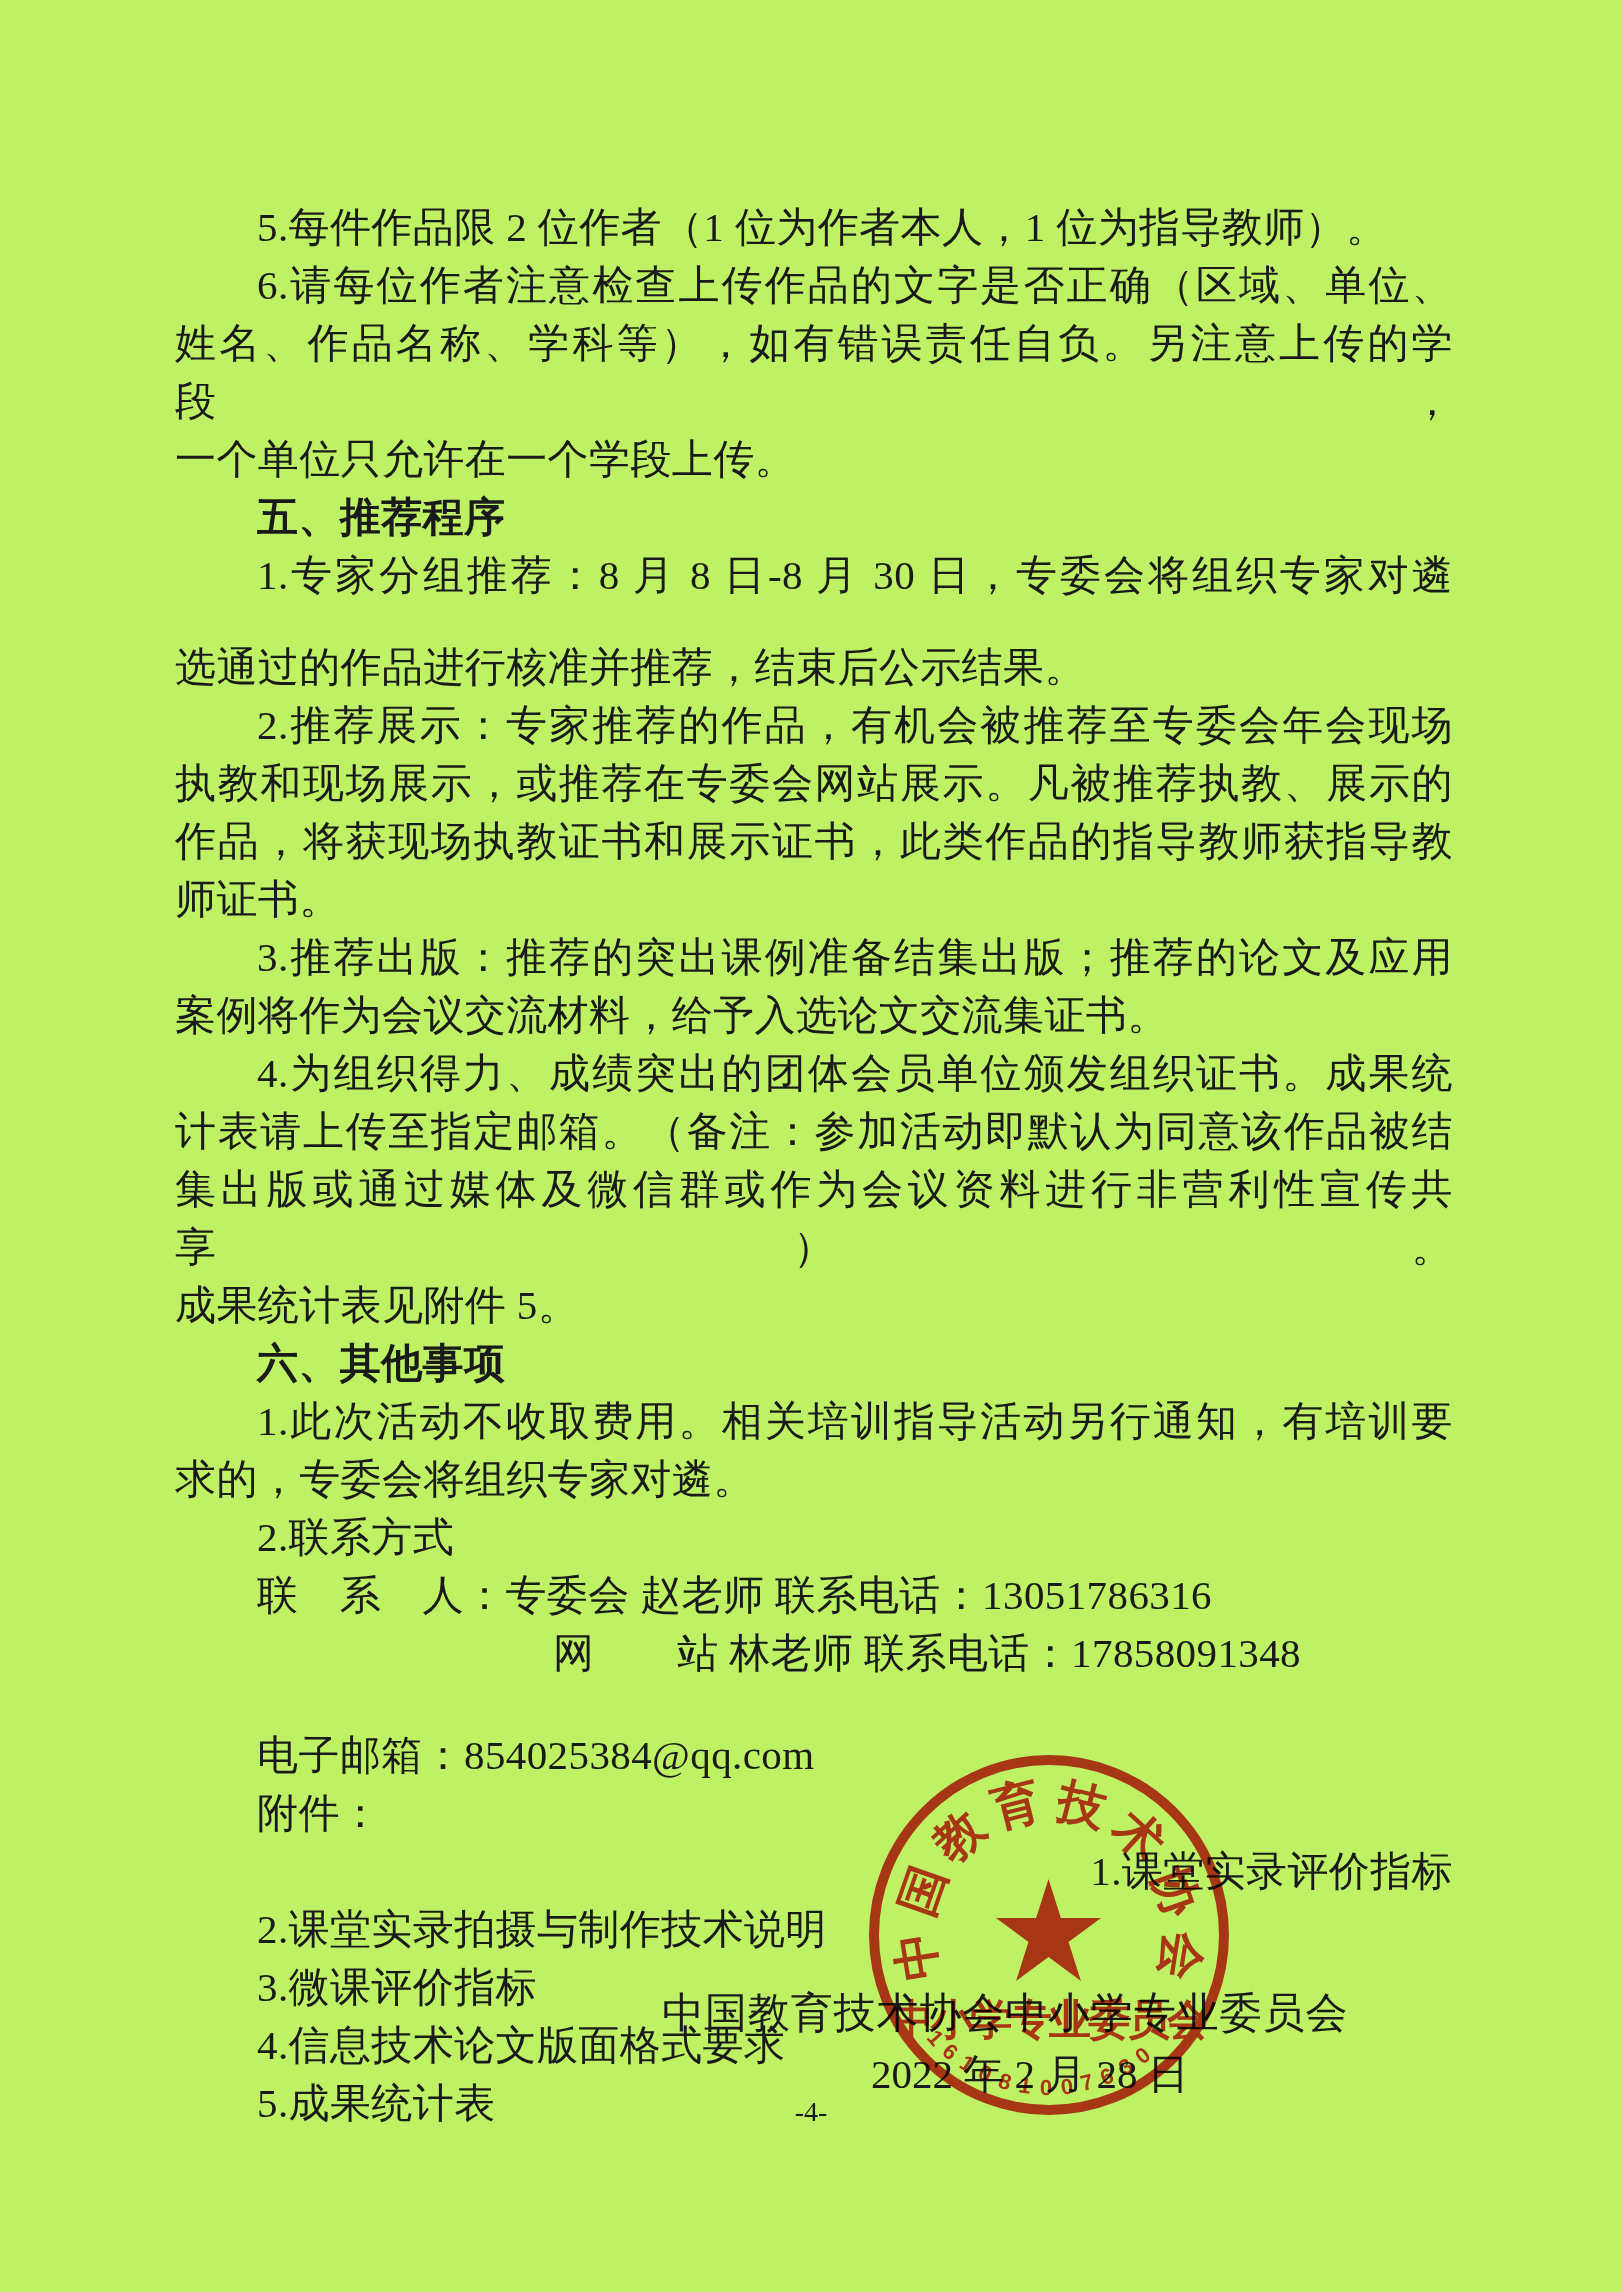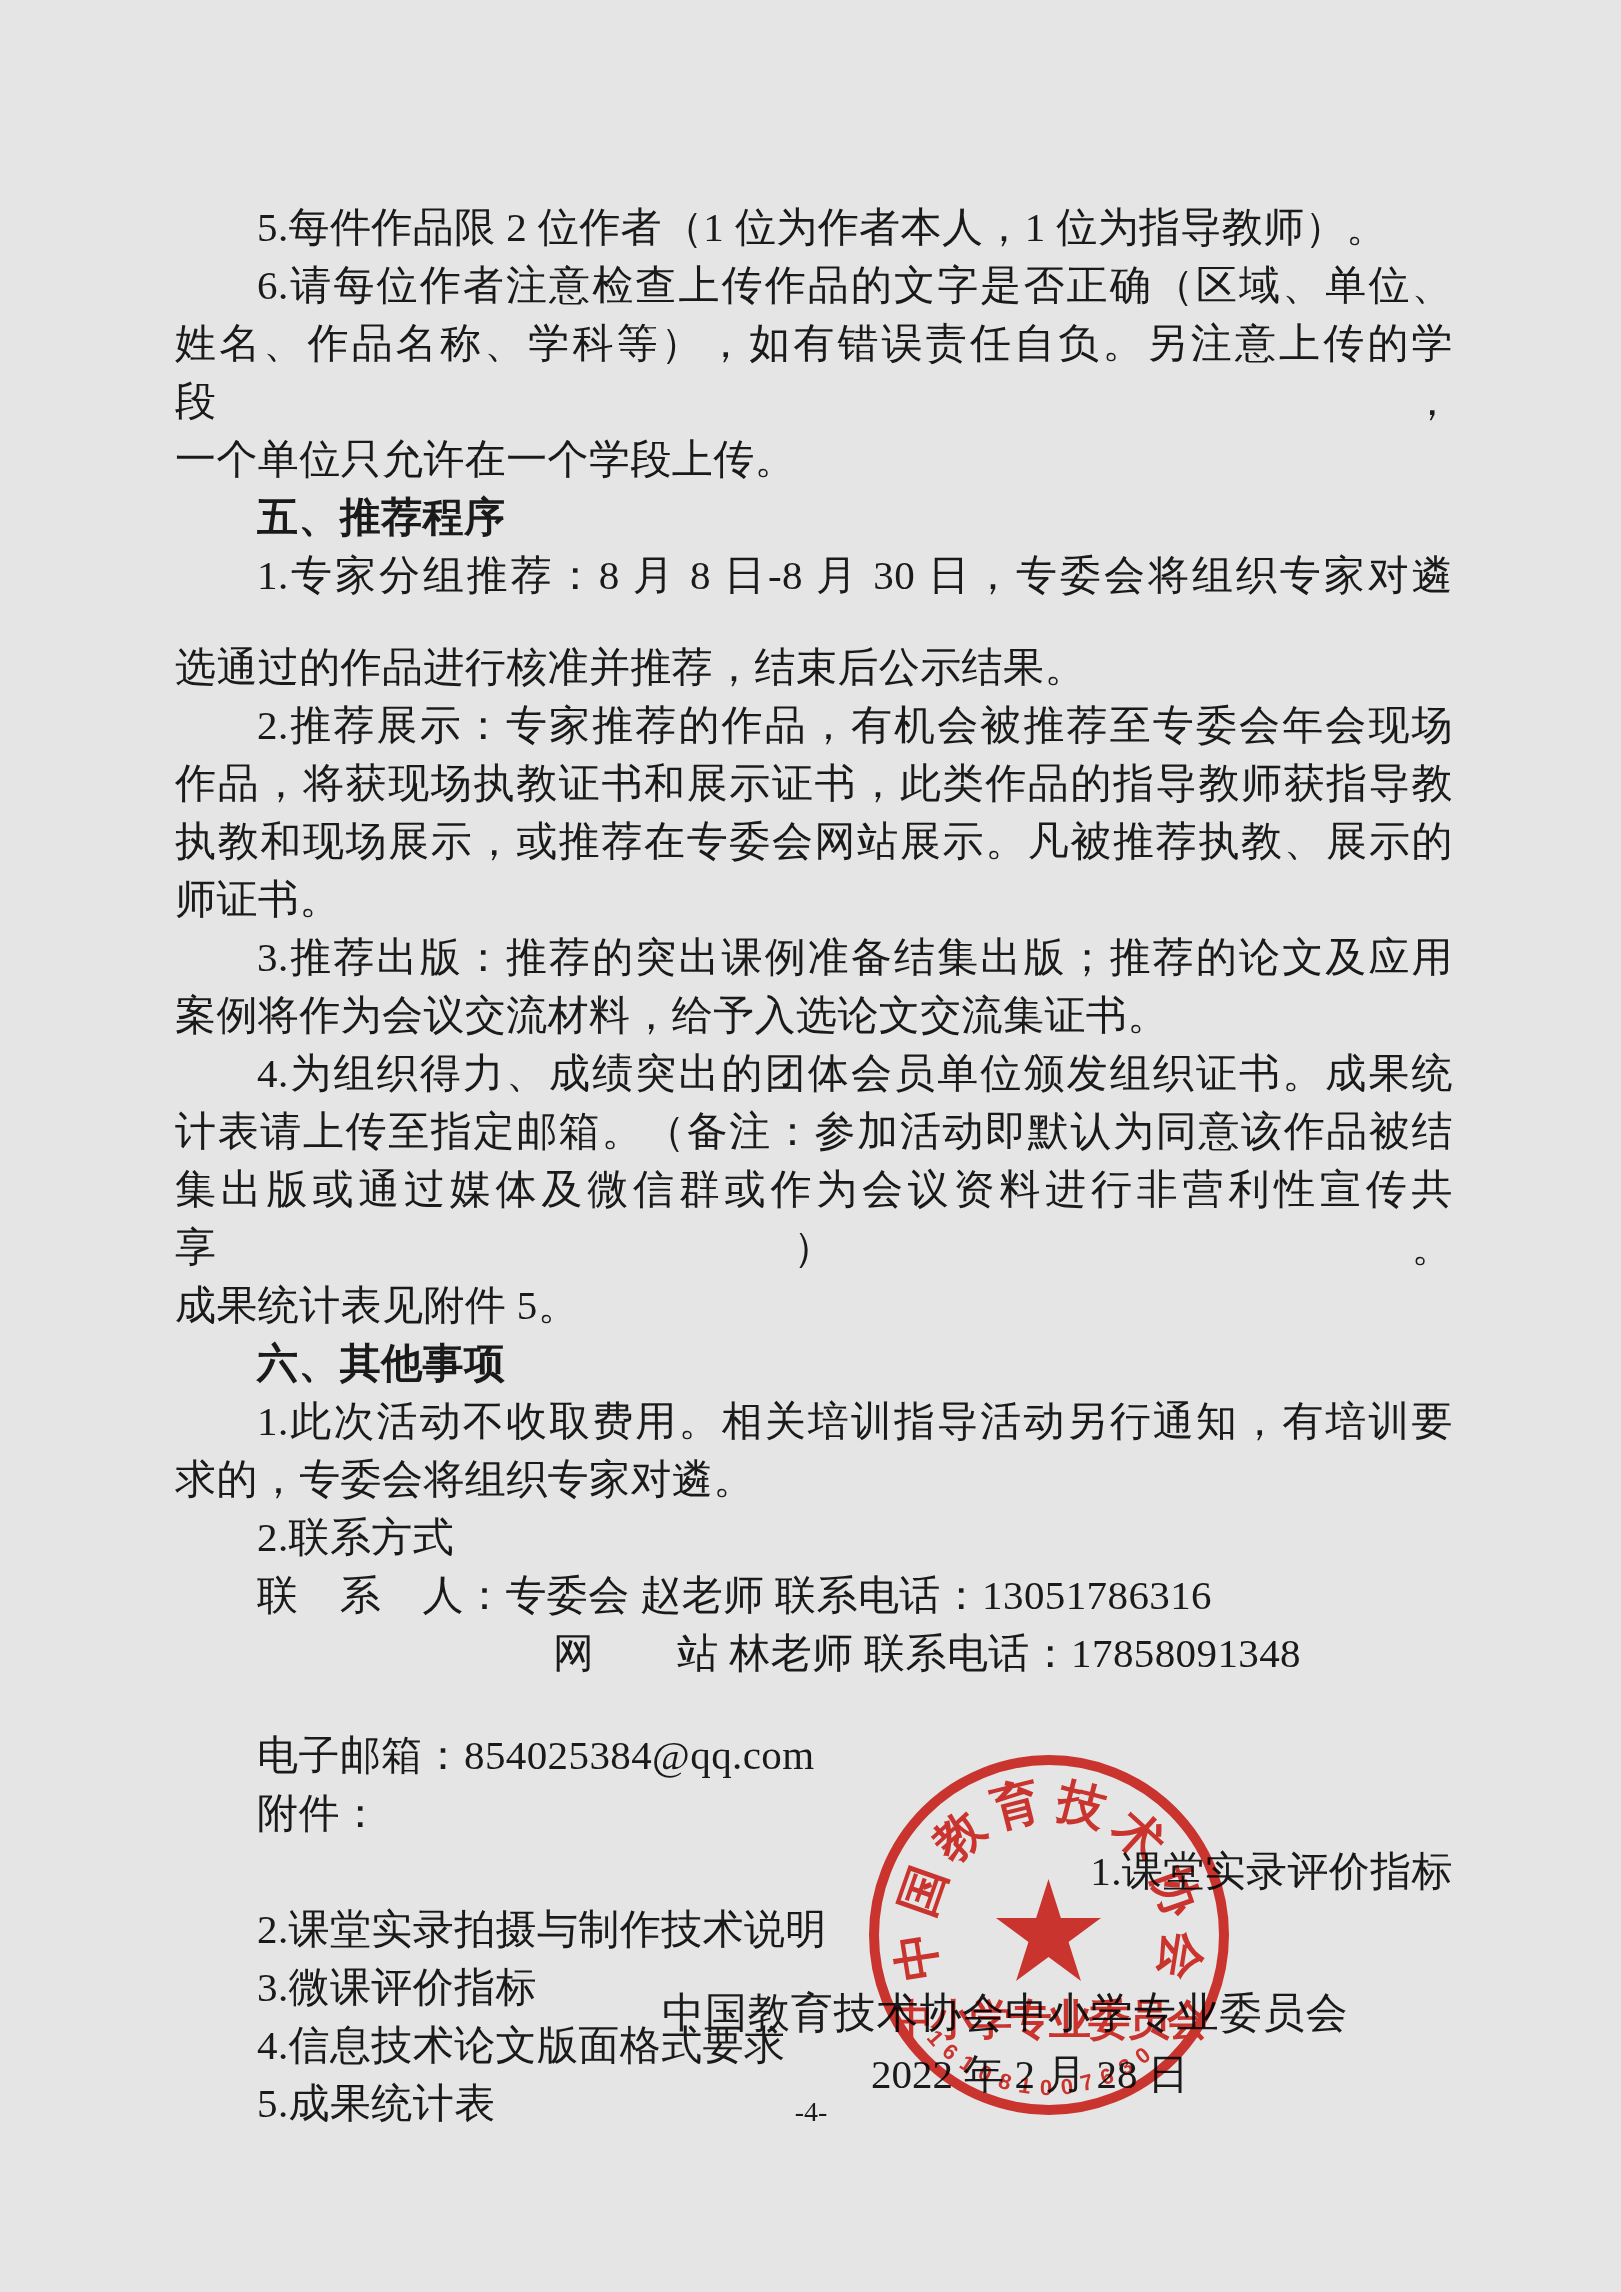--- a/index.html
+++ b/index.html
@@ -1,17 +1,17 @@
 <!DOCTYPE html>
 <html style="--ink: #1a1a1a; --seal-red: #e02d26;font-size:14.3px"><head>
 <meta charset="utf-8">
 <style>
   html,body{margin:0;padding:0;background:#fff;}
   .page{
-    position:relative; width:1622px; height:2293px; background:#e5e5e5; overflow:hidden;
+    position:relative; width:1622px; height:2293px; background:#bef264; overflow:hidden;
     font-family:"Liberation Serif","DejaVu Serif",serif; color:var(--ink,#1a1a1a);
   }
   .body-text{
     position:absolute; left:175px; top:198px; width:1278px;
     font-size:41px; line-height:58px; letter-spacing:0.4px;
   }
   .line{white-space:nowrap;}
   .line.j{white-space:normal; text-align:justify; text-align-last:justify;}
   .line.h{font-family:"Liberation Sans","DejaVu Sans",sans-serif; font-weight:700;}
   .sig-line{
@@ -57,22 +57,22 @@
 
   <div class="body-text" id="body-text">
       <div class="line" style="padding-left: 82px;">5.每件作品限 2 位作者（1 位为作者本人，1 位为指导教师）。</div>
       <div class="line j" style="padding-left: 82px;">6.请每位作者注意检查上传作品的文字是否正确（区域、单位、</div>
       <div class="line j" style="padding-left: 0px;">姓名、作品名称、学科等），如有错误责任自负。另注意上传的学段，</div>
       <div class="line" style="padding-left: 0px;">一个单位只允许在一个学段上传。</div>
       <div class="line h" style="padding-left: 82px;">五、推荐程序</div>
       <div class="line j" style="padding-left: 82px;">1.专家分组推荐：8 月 8 日-8 月 30 日，专委会将组织专家对遴</div>
       <div class="line" style="padding-left: 0px; margin-top: 34px;">选通过的作品进行核准并推荐，结束后公示结果。</div>
       <div class="line j" style="padding-left: 82px;">2.推荐展示：专家推荐的作品，有机会被推荐至专委会年会现场</div>
+      <div class="line j" style="padding-left: 0px;">执教和现场展示，或推荐在专委会网站展示。凡被推荐执教、展示的</div>
       <div class="line j" style="padding-left: 0px;">作品，将获现场执教证书和展示证书，此类作品的指导教师获指导教</div>
-      <div class="line j" style="padding-left: 0px;">执教和现场展示，或推荐在专委会网站展示。凡被推荐执教、展示的</div>
       <div class="line" style="padding-left: 0px;">师证书。</div>
       <div class="line j" style="padding-left: 82px;">3.推荐出版：推荐的突出课例准备结集出版；推荐的论文及应用</div>
       <div class="line" style="padding-left: 0px;">案例将作为会议交流材料，给予入选论文交流集证书。</div>
       <div class="line j" style="padding-left: 82px;">4.为组织得力、成绩突出的团体会员单位颁发组织证书。成果统</div>
       <div class="line j" style="padding-left: 0px;">计表请上传至指定邮箱。（备注：参加活动即默认为同意该作品被结</div>
       <div class="line j" style="padding-left: 0px;">集出版或通过媒体及微信群或作为会议资料进行非营利性宣传共享）。</div>
       <div class="line" style="padding-left: 0px;">成果统计表见附件 5。</div>
       <div class="line h" style="padding-left: 82px;">六、其他事项</div>
       <div class="line j" style="padding-left: 82px;">1.此次活动不收取费用。相关培训指导活动另行通知，有培训要</div>
       <div class="line" style="padding-left: 0px;">求的，专委会将组织专家对遴。</div>

